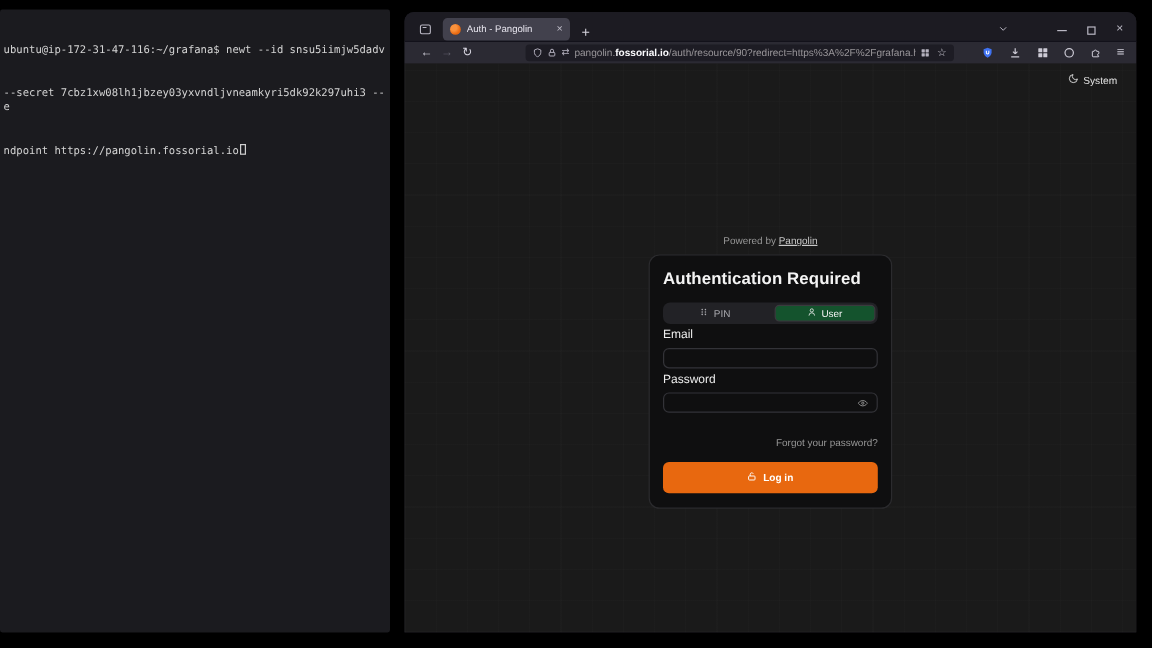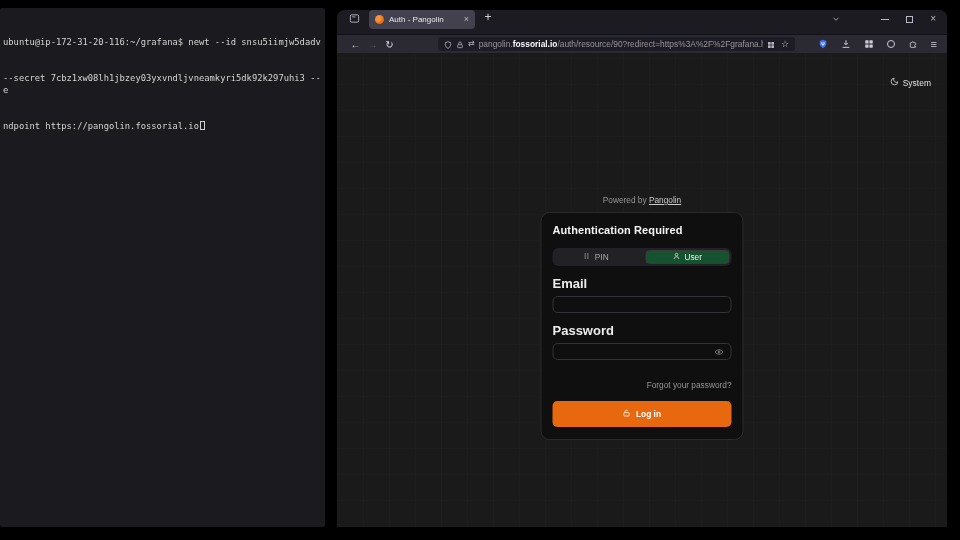--- a/index.html
+++ b/index.html
@@ -13,21 +13,21 @@
               font-family:"DejaVu Sans Mono", monospace; font-size:8.8px;
               line-height:12px; color:#d4d4d4; white-space:pre-wrap; word-break:break-all; }
   .cursor { display:inline-block; width:5px; height:9px; border:1px solid #cfcfcf;
             vertical-align:-1px; margin-left:1px; }
 
   
   .browser { position:absolute; left:337px; top:10px; width:610px; height:517px;
              background:#1c1b22; border-radius:8px 8px 0 0; overflow:hidden;
              display:flex; flex-direction:column; }
 
-  .tabstrip { height:24px; display:flex; align-items:flex-start; padding:0 7px; gap:5px;
+  .tabstrip { height:24px; display:flex; align-items:flex-end; padding:0 7px; gap:5px;
               background:#1c1b22; flex:0 0 auto; }
   .fxview-btn { width:20px; height:17px; display:flex; align-items:center; justify-content:center;
                 color:#b9b7c3; border-radius:3px; }
   .fxview-btn svg { width:11px; height:11px; }
   .tab { height:19px; width:106px; background:#42414d; border-radius:4px; display:flex;
          align-items:center; gap:5px; padding:0 6px; color:#fbfbfe; }
   .favicon { width:9px; height:9px; border-radius:50%; flex:0 0 auto;
              background:radial-gradient(circle at 35% 35%, #f9913c 0 30%, #e8680f 65%); }
   .tab-title { flex:1; font-size:8px; white-space:nowrap; overflow:hidden; color:#e8e6ef; }
   .tab-close { font-size:9px; color:#b9b7c3; line-height:1; }
@@ -55,61 +55,61 @@
   .tb-right { margin-left:auto; display:flex; align-items:center; gap:13px; color:#cdcbd6; }
   .tb-right svg { width:10px; height:10px; display:block; }
   .ring-icon { width:8px; height:8px; border:1.6px solid #cdcbd6; border-radius:50%; display:block; }
   .menu-glyph { font-size:11px; line-height:1; }
 
   
   .content { flex:1; position:relative; background:#1a1a1a;
     background-image:
       repeating-linear-gradient(0deg, rgba(255,255,255,0.012) 0 1px, transparent 1px 26px),
       repeating-linear-gradient(90deg, rgba(255,255,255,0.012) 0 1px, transparent 1px 26px); }
-  .theme-toggle { position:absolute; top:24px; right:16px; display:flex; align-items:center;
+  .theme-toggle { position:absolute; top:8px; right:16px; display:flex; align-items:center;
                   gap:4px; color:#e3e3e3; font-size:8.5px; }
   .theme-toggle svg { width:9px; height:9px; }
 
   .auth-wrap { position:absolute; top:142px; left:50%; transform:translateX(-50%);
                width:203px; }
   .powered { text-align:center; font-size:8.3px; color:#969696; margin-bottom:7px; }
   .powered a { color:#c9c9c9; text-decoration:underline;text-align:center; }
 
   .card { background:#0f0f10; border:1px solid #2b2b2e; border-radius:9px;
           padding:11px 11px 12px; }
-  .card-title { font-size:11px; font-weight:bold; color:#f4f4f4; letter-spacing:.1px; }
+  .card-title { font-size:14px; font-weight:bold; color:#f4f4f4; letter-spacing:.1px; }
   .card-sub { font-size:8.3px; color:#969696; margin-top:4px; }
 
   .tabs { margin-top:12px; height:18px; background:#222226; border-radius:6px;
           display:flex; padding:2px; gap:8px; }
   .tabseg { flex:1; display:flex; align-items:center; justify-content:center; gap:4px;
             font-size:8.3px; color:#a8a8ad; border-radius:4px; }
   .tabseg svg { width:8px; height:8px; }
   .tabseg.active { background:#14532d; border:1px solid #3a3a3e; color:#f2f2f2; }
 
-  .field-label { margin-top:10px; font-size:13px; font-weight:bold; color:#ededed; }
+  .field-label { margin-top:4px; font-size:10px; font-weight:normal; color:#ededed; }
   .input { margin-top:5px; height:17px; width:100%; background:#0f0f10;
            border:1px solid #333338; border-radius:5px; position:relative; }
   .eye { position:absolute; right:7px; top:50%; transform:translateY(-50%); color:#9a9a9a; }
   .eye svg { width:9px; height:9px; display:block; }
 
   .forgot { margin-top:20px; text-align:right; font-size:8.3px; color:#969696; }
   .login-btn { margin-top:11px; width:100%; height:26px; background:var(--accent,#e8680f);
                border:none; border-radius:5px; color:#fff; font-size:8.4px; font-weight:bold;
                display:flex; align-items:center; justify-content:center; gap:5px;
                font-family:"Liberation Sans", sans-serif; }
   .login-btn svg { width:8px; height:8px; }
 </style>
 </head>
 <body>
 
 <div class="desktop">
 
   <div class="terminal">
-    <div><span>ubuntu@ip-172-31-20-116:~/grafana$ newt --id snsu5iimjw5dadv</span></div>
+    <div><span>ubuntu@ip-172-31-47-116:~/grafana$ newt --id snsu5iimjw5dadv</span></div>
     <div><span>--secret 7cbz1xw08lh1jbzey03yxvndljvneamkyri5dk92k297uhi3 --e</span></div>
     <div><span>ndpoint https://pangolin.fossorial.io</span><span class="cursor"></span></div>
   </div>
 
   <div class="browser">
 
     <div class="tabstrip">
       <div class="fxview-btn">
         <span>
           <svg viewBox="0 0 24 24" fill="none" stroke="currentColor" stroke-width="2">

